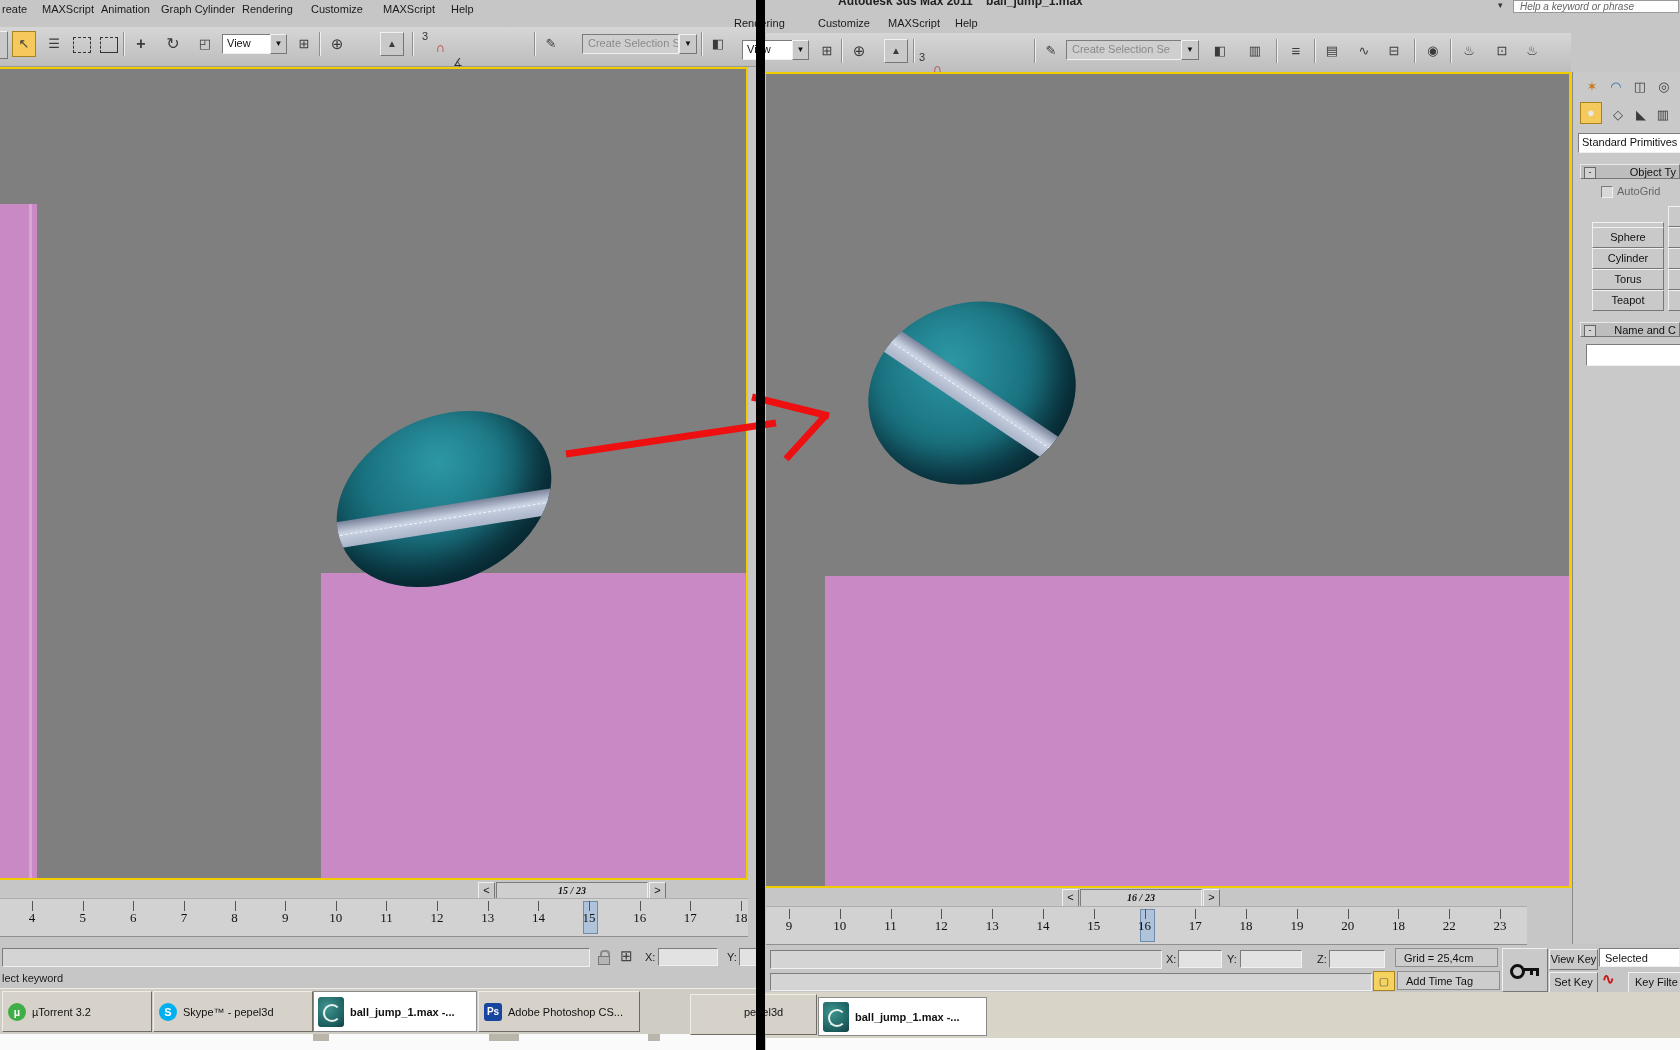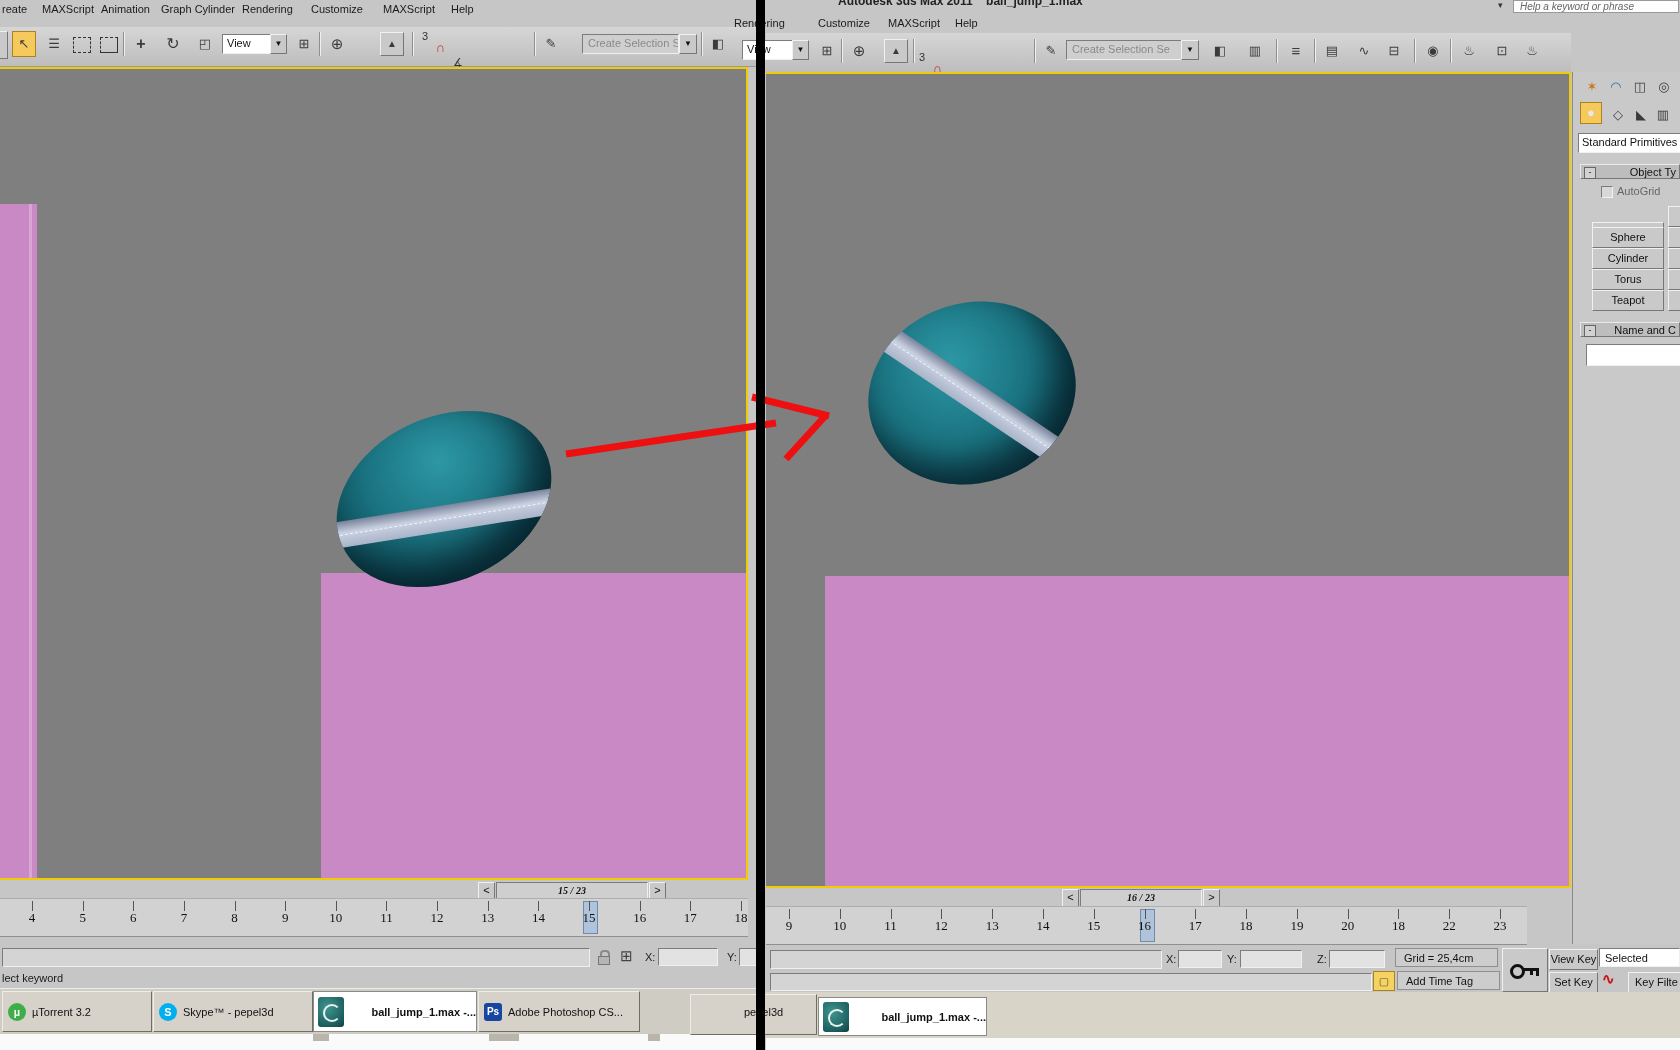--- a/index.html
+++ b/index.html
@@ -17,21 +17,21 @@
   .pink{background:#c989c4;}
   .ruler{background:#d2d2d2;border-top:1px solid #aeaeae;border-bottom:1px solid #8f8f8f;}
   .tickline{position:absolute;top:2px;width:1px;height:10px;background:#555;}
   .ticknum{position:absolute;top:11px;width:30px;text-align:center;
            font-family:"Liberation Serif",serif;font-size:13px;color:#111;}
   .serifnum{font-family:"Liberation Serif",serif;font-size:10px;font-weight:bold;font-style:italic;}
   .slider{background:#a9c2dc;border:1px solid #5f7ea6;opacity:.85;}
   .tbtn{text-align:center;overflow:hidden;white-space:nowrap;}
   .taskbtn{border:1px solid;border-color:#efede8 #6f6c64 #6f6c64 #efede8;background:#d6d2ca;
            display:flex;align-items:center;overflow:hidden;white-space:nowrap;}
-  .taskbtn.active{background:#ffffff;border-color:#8a8a8a;font-weight:bold;justify-content:space-between;}
+  .taskbtn.active{background:#ffffff;border-color:#8a8a8a;font-weight:bold;}
   .ticon{width:18px;height:18px;border-radius:9px;color:#fff;font-weight:bold;text-align:center;
          line-height:18px;margin:0 6px 0 5px;flex:none;font-size:11px;}
   .maxicon{width:26px;height:30px;border-radius:3px;margin:0 6px 0 4px;flex:none;position:relative;
            background:radial-gradient(circle at 35% 35%, #3e958f, #1d5f60 70%, #123c40);}
   .maxicon span{position:absolute;left:5px;top:7px;width:14px;height:14px;border:2px solid #e8f2ee;
                 border-radius:50%;border-right-color:transparent;}
   .ball{border-radius:50%;}
   .stripeband{position:absolute;background:linear-gradient(#79839a,#c9d1e1 45%,#aab4c8);}
   .centerline{position:absolute;left:0;right:0;top:50%;border-top:1px dashed #eef4ff;}
   .fieldlabel{color:#222;}

